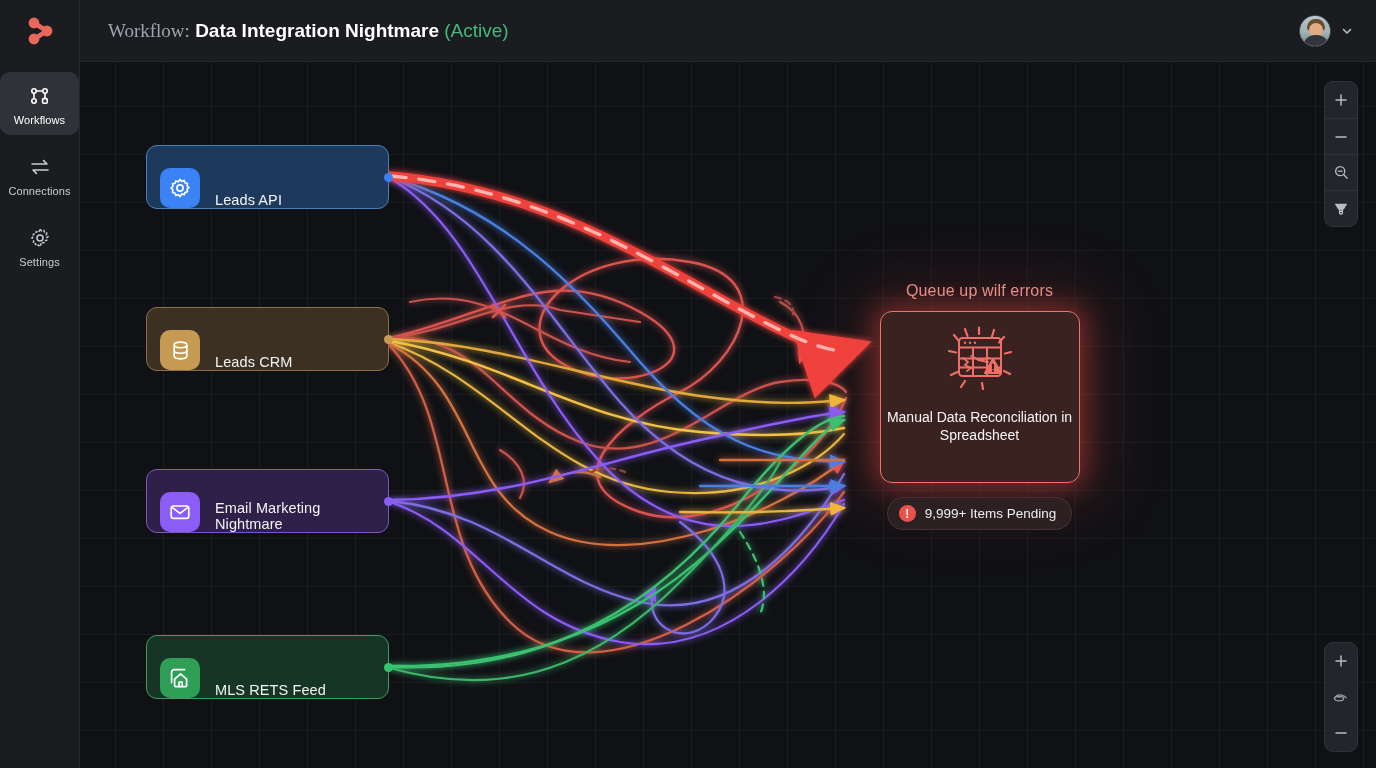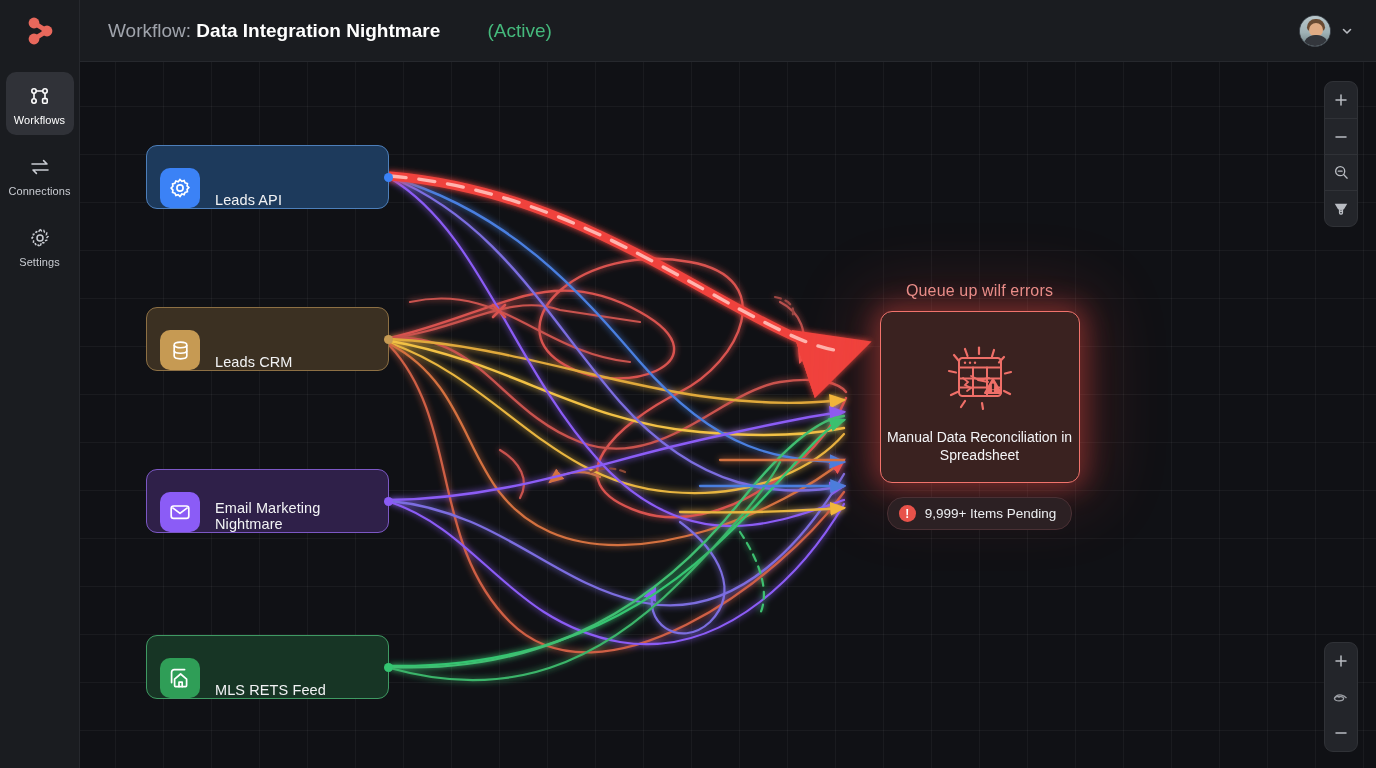--- a/index.html
+++ b/index.html
@@ -19,21 +19,21 @@
     display: flex; flex-direction: column; align-items: center;
     flex: 0 0 80px;
     position: relative; z-index: 20;
   }
   .logo-wrap {
     height: 62px; width: 80px;
     display: flex; align-items: center; justify-content: center;
   }
   .nav-list { margin-top: 10px; width: 100%; display: flex; flex-direction: column; align-items: center; }
   .nav-item {
-    width: 68px; padding: 12px 0 9px 0; margin-bottom: 8px;
+    width: 79px; padding: 12px 0 9px 0; margin-bottom: 8px;
     border-radius: 10px;
     display: flex; flex-direction: column; align-items: center; gap: 7px;
     cursor: pointer;
   }
   .nav-item.active { background: #303238; }
   .nav-item .nav-label {
     font-size: 11px; color: #c9ccd2; letter-spacing: .1px; line-height: 1;
   }
   .nav-item.active .nav-label { color: #ffffff; }
   .nav-item svg { display:block; }
@@ -44,23 +44,23 @@
   
   .topbar {
     height: 62px; flex: 0 0 62px;
     background: #1a1c20;
     border-bottom: 1px solid #26282d;
     display: flex; align-items: center; justify-content: space-between;
     padding: 0 22px 0 28px;
     position: relative; z-index: 15;
   }
   .title { font-size: 19px; color: #e8eaee; white-space: nowrap; }
-  .title .t-prefix { color: #a0a4ac; font-weight: 400; }
+  .title .t-prefix { color: #a0a4ac; font-weight: 400; font-family: Liberation Serif, serif; }
   .title .t-name { color: #ffffff; font-weight: 700; }
-  .title .t-status { color: #45b97c; font-weight: 400; margin-left: 42px; }
+  .title .t-status { color: #45b97c; font-weight: 400; }
   .user-chip { display: flex; align-items: center; gap: 9px; cursor: pointer; }
   .avatar {
     width: 32px; height: 32px; border-radius: 50%;
     background: #8fa7ae; overflow: hidden; position: relative;
     border: 1px solid #3b3f46;
   }
   .avatar .av-sky { position:absolute; inset:0; background: linear-gradient(180deg,#b9c7cb 0%, #9fb2b6 55%, #6d7f83 100%); }
   .avatar .av-hair { position:absolute; left:7px; top:3px; width:18px; height:12px; border-radius: 9px 9px 4px 4px; background:#6a4b33; }
   .avatar .av-face { position:absolute; left:9px; top:7px; width:14px; height:14px; border-radius:50%; background:#e0ac85; }
   .avatar .av-body { position:absolute; left:3px; bottom:-2px; width:26px; height:13px; border-radius:12px 12px 0 0; background:#33363c; }
@@ -118,21 +118,21 @@
     text-align: center; font-size: 16px; color: #e98c88;
     margin-bottom: 11px; letter-spacing: .15px;
   }
   .err-node {
     width: 200px; margin: 0 auto;
     height: 172px; border-radius: 12px;
     background: #3a2220;
     border: 1.5px solid #f1736c;
     box-shadow: 0 0 26px 7px rgba(239,76,68,.38), 0 0 70px 22px rgba(239,76,68,.16);
     display: flex; flex-direction: column; align-items: center;
-    padding-top: 33px; cursor: pointer;
+    padding-top: 13px; cursor: pointer;
   }
   .err-title {
     margin-top: 9px; text-align: center; font-size: 14px; line-height: 18px;
     color: #f4f5f7;
   }
   .badge {
     margin: 14px auto 0; width: fit-content;
     background: #2c2023; border: 1px solid #4a3034;
     border-radius: 16px; padding: 7px 15px 7px 11px;
     display: flex; align-items: center; gap: 9px;

